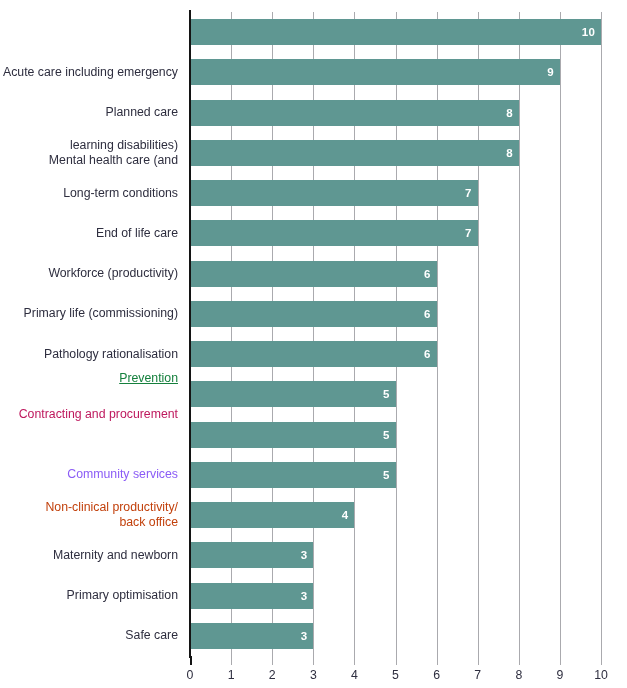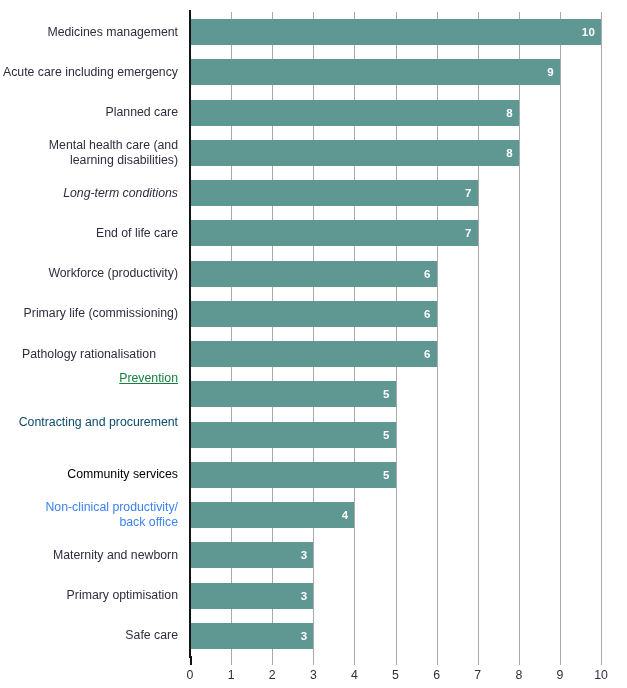--- a/index.html
+++ b/index.html
@@ -132,82 +132,77 @@
     transform: translateX(-50%);
     white-space: nowrap;
   }
 </style>
 </head>
 <body>
 
 <div id="chart-root">
 
   <div id="y-labels">
-      <div class="y-label" style="top: 0px; height: 40.25px; color: rgb(46, 46, 63);">
-        <div>
-          <span>Medicines management</span>
-        </div>
-      </div>
       <div class="y-label" style="top: 40.25px; height: 40.25px; color: rgb(46, 46, 63);">
         <div>
           <span>Acute care including emergency</span>
         </div>
       </div>
       <div class="y-label" style="top: 80.5px; height: 40.25px; color: rgb(46, 46, 63);">
         <div>
           <span>Planned care</span>
         </div>
       </div>
       <div class="y-label" style="top: 120.75px; height: 40.25px; color: rgb(46, 46, 63);">
         <div>
+          <span>learning disabilities)</span>
           <span>Mental health care (and</span>
-          <span>learning disabilities)</span>
-        </div>
-      </div>
-      <div class="y-label" style="top: 161px; height: 40.25px; color: rgb(46, 46, 63); font-style: italic;">
+        </div>
+      </div>
+      <div class="y-label" style="top: 161px; height: 40.25px; color: rgb(46, 46, 63);">
         <div>
           <span>Long-term conditions</span>
         </div>
       </div>
       <div class="y-label" style="top: 201.25px; height: 40.25px; color: rgb(46, 46, 63);">
         <div>
           <span>End of life care</span>
         </div>
       </div>
       <div class="y-label" style="top: 241.5px; height: 40.25px; color: rgb(46, 46, 63);">
         <div>
           <span>Workforce (productivity)</span>
         </div>
       </div>
       <div class="y-label" style="top: 281.75px; height: 40.25px; color: rgb(46, 46, 63);">
         <div>
           <span>Primary life (commissioning)</span>
         </div>
       </div>
-      <div class="y-label" style="top: 322px; height: 40.25px; color: rgb(46, 46, 63); justify-content: center;">
+      <div class="y-label" style="top: 322px; height: 40.25px; color: rgb(46, 46, 63);">
         <div>
           <span>Pathology rationalisation</span>
         </div>
       </div>
       <div class="y-label" style="top: 346px; height: 40.25px; color: #15803d; text-decoration: underline;">
         <div>
           <span>Prevention</span>
         </div>
       </div>
-      <div class="y-label" style="top: 390px; height: 40.25px; color: #0c4a6e; text-align: center;">
+      <div class="y-label" style="top: 382px; height: 40.25px; color: #be185d; text-align: center;">
         <div>
           <span>Contracting and procurement</span>
         </div>
       </div>
-      <div class="y-label" style="top: 442.75px; height: 40.25px; color: #000000;">
+      <div class="y-label" style="top: 442.75px; height: 40.25px; color: #8b5cf6;">
         <div>
           <span>Community services</span>
         </div>
       </div>
-      <div class="y-label" style="top: 483px; height: 40.25px; color: #3b82f6;">
+      <div class="y-label" style="top: 483px; height: 40.25px; color: #c2410c;">
         <div>
           <span>Non-clinical productivity/</span>
           <span>back office</span>
         </div>
       </div>
       <div class="y-label" style="top: 523.25px; height: 40.25px; color: rgb(46, 46, 63);">
         <div>
           <span>Maternity and newborn</span>
         </div>
       </div>

